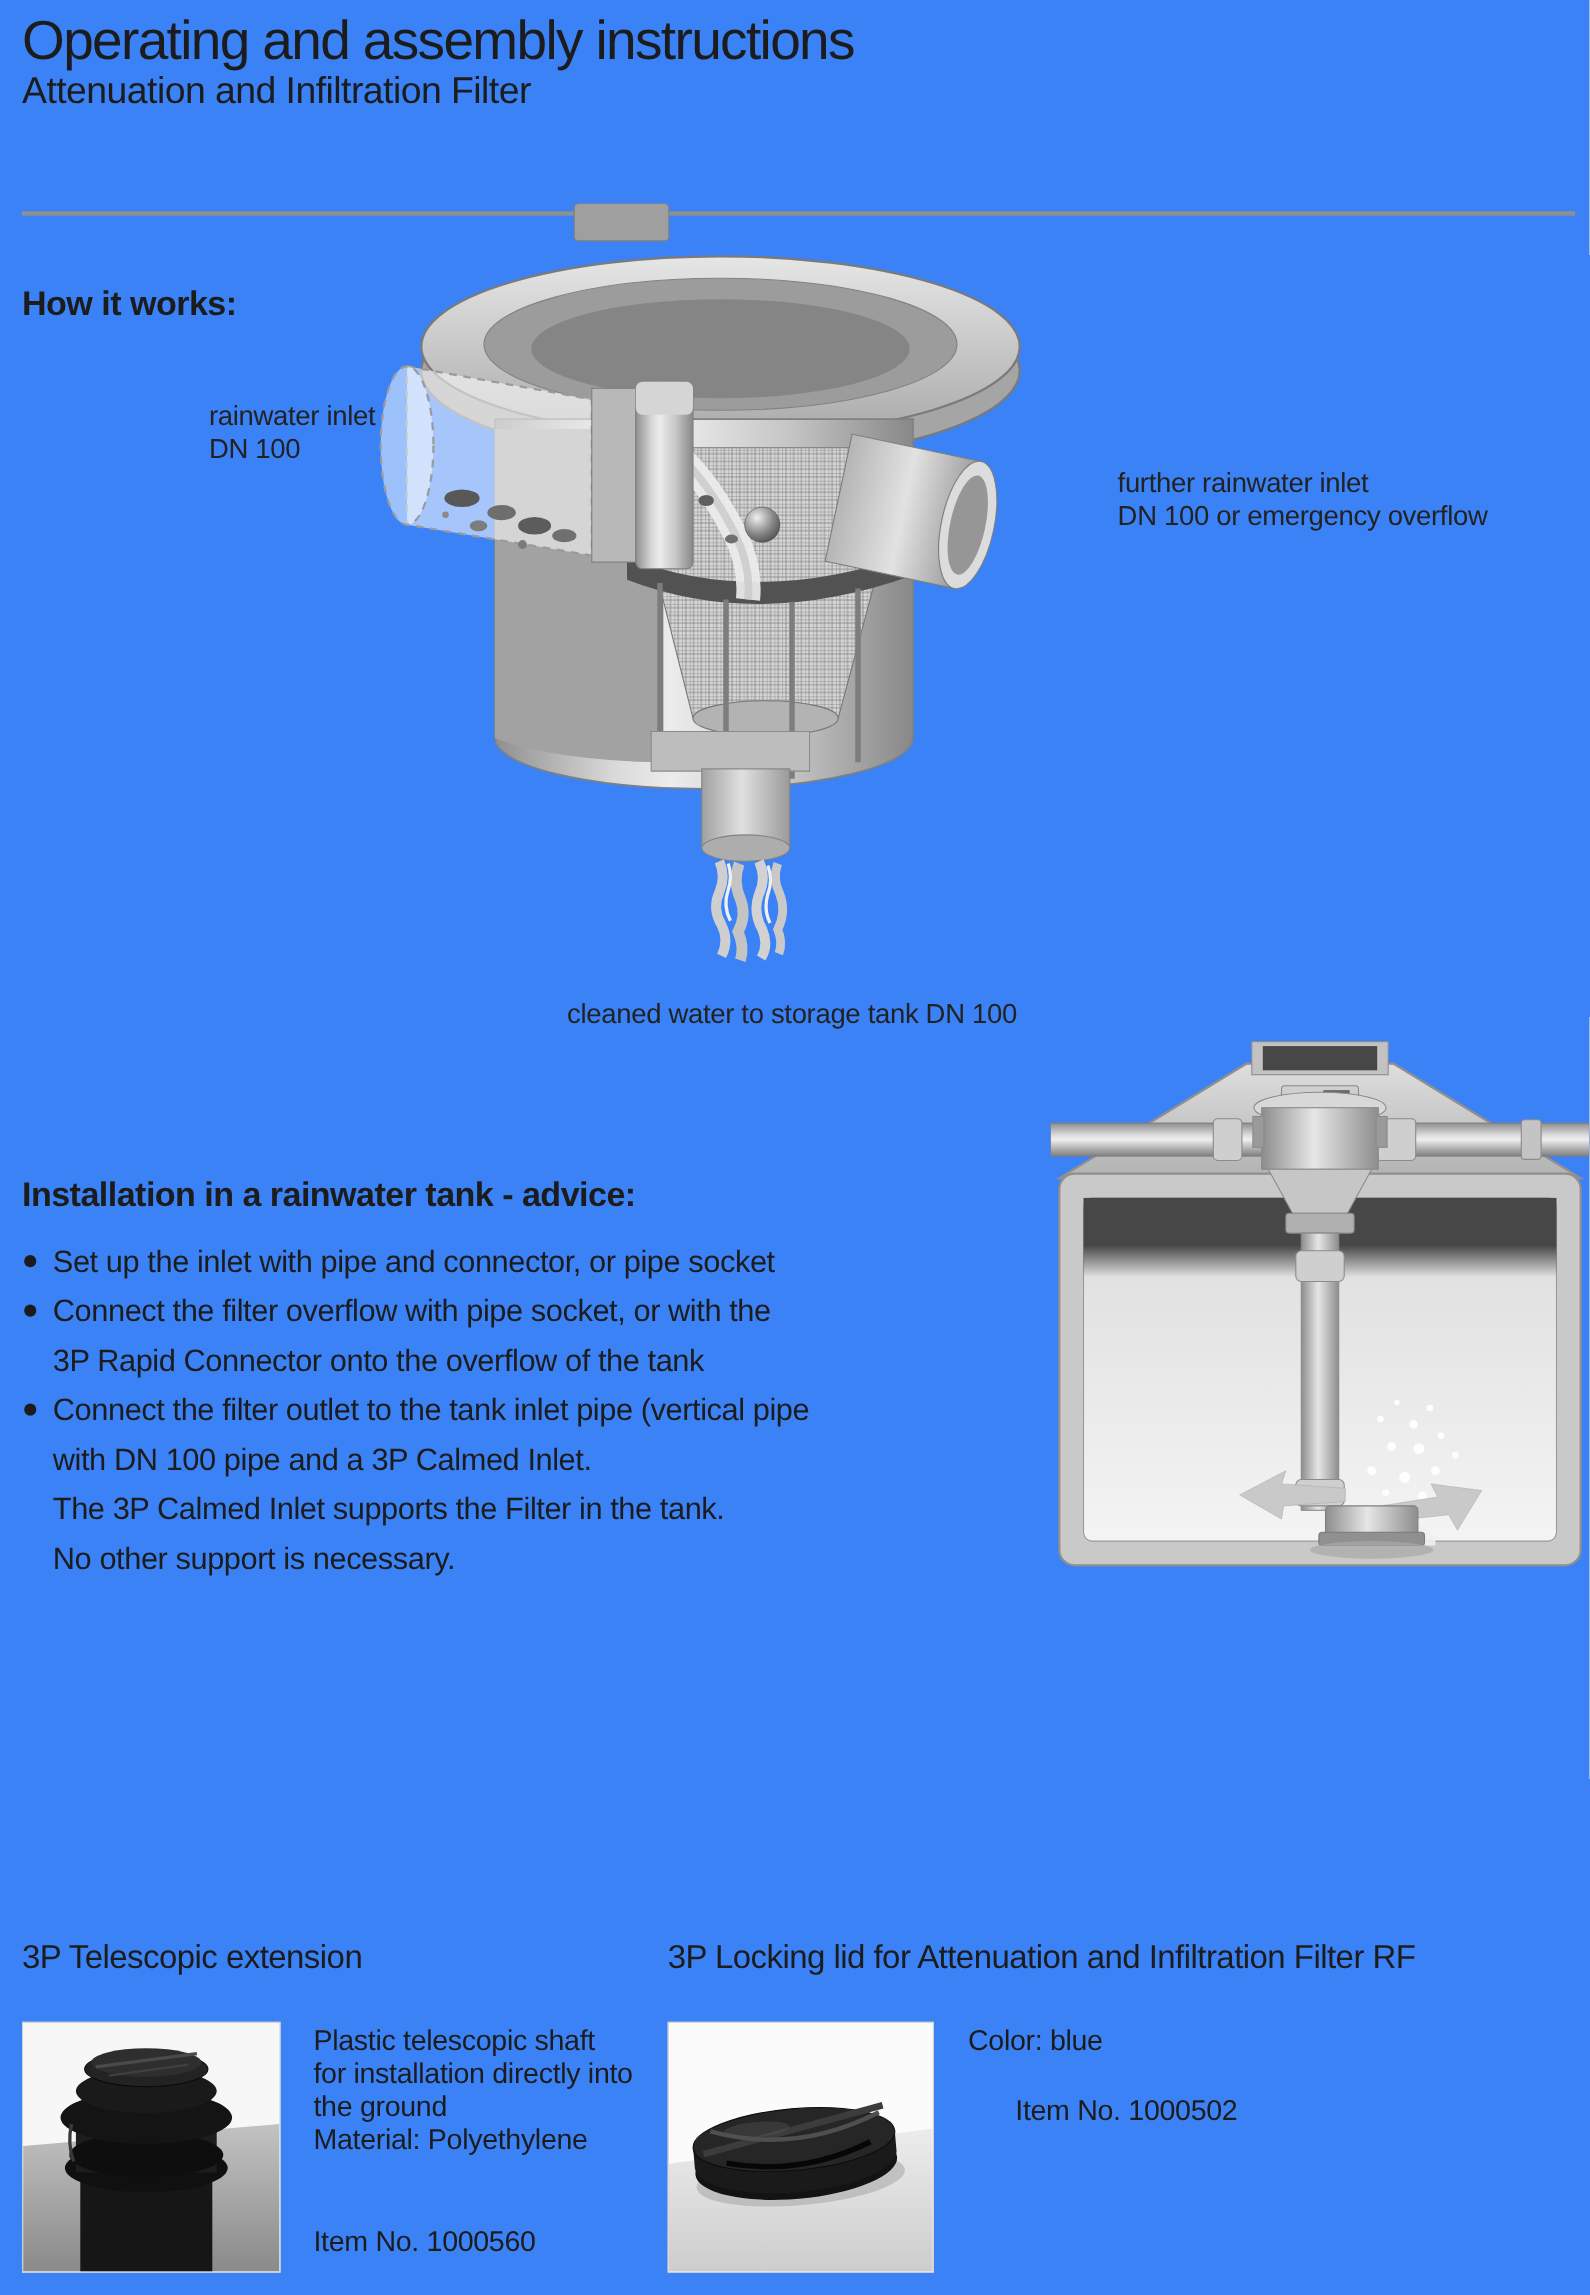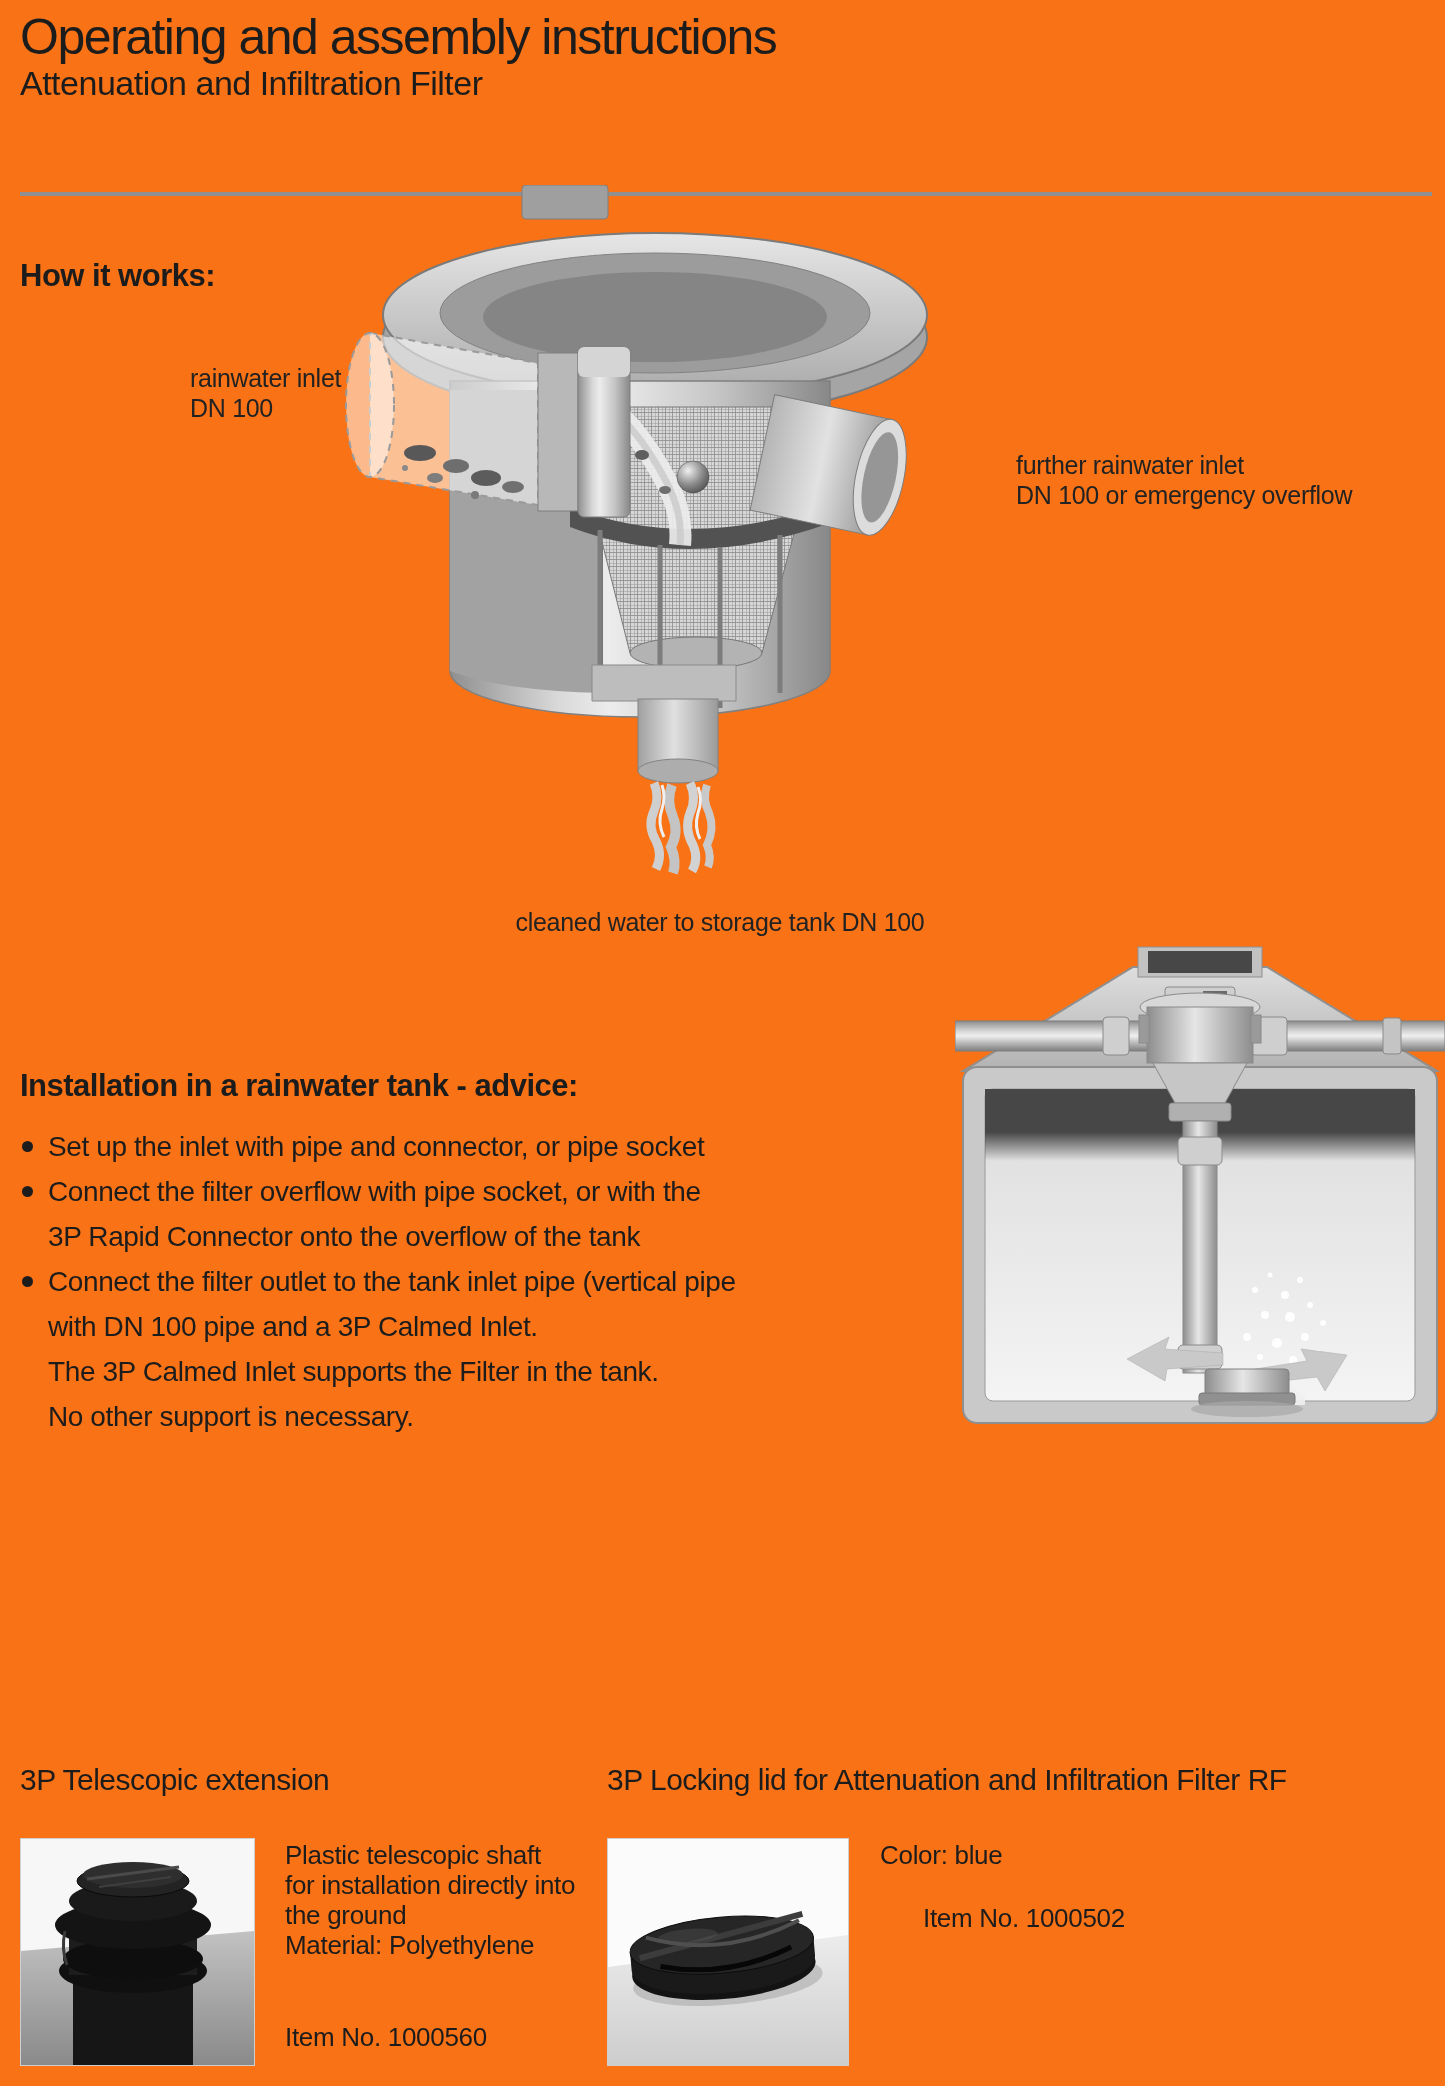--- a/index.html
+++ b/index.html
@@ -1,31 +1,31 @@
 <!DOCTYPE html>
 <html><head>
 <meta charset="utf-8">
 <style>
   html,body{margin:0;padding:0;background:#e8e8e8;}
   .page{
-    position:relative;width:1445px;height:2086px;background:#f97316;
+    position:relative;width:1445px;height:2086px;background:#3b82f6;
     font-family:"Liberation Sans",sans-serif;color:#1c1c1c;overflow:hidden;
     margin:0 auto;
   }
   .abs{position:absolute;}
   .title{left:20px;top:8px;font-size:50px;letter-spacing:-1.5px;font-weight:400;white-space:nowrap;}
   .subtitle{left:20px;top:64px;font-size:34px;letter-spacing:-0.5px;font-weight:400;white-space:nowrap;}
   .rule{left:20px;top:192px;width:1412px;height:4px;background:#909090;}
   .h3{font-size:31px;font-weight:700;letter-spacing:-0.5px;white-space:nowrap;}
   .hw-heading{left:20px;top:258px;}
   .inst-heading{left:20px;top:1032px;margin-top:36px;}
   .acc-heading{left:20px;top:1672px;}
   .diagram-label{font-size:25px;letter-spacing:-0.3px;line-height:30px;color:#222;margin-left:16px;}
   .lbl-inlet{left:174px;top:363px;}
-  .lbl-overflow{left:1000px;top:450px;}
+  .lbl-overflow{left:1000px;top:424px;}
   .caption{left:470px;top:908px;width:500px;text-align:center;font-size:25px;letter-spacing:-0.3px;color:#222;}
   .bullets{left:20px;top:1124px;list-style:none;margin:0;padding:0;}
   .bullets li{position:relative;padding-left:28px;font-size:28px;letter-spacing:-0.4px;line-height:45px;}
   .bullets li::before{content:"";position:absolute;left:2px;top:17px;width:11px;height:11px;border-radius:50%;background:#1c1c1c;}
   .acc-title{font-size:30px;letter-spacing:-0.5px;font-weight:400;white-space:nowrap;}
   .acc-title-left{left:20px;top:1763px;}
   .acc-title-right{left:607px;top:1763px;}
   .photo{border:1px solid #cfcfcf;box-sizing:border-box;background:#fafafa;}
   .photo-left{left:20px;top:1838px;width:235px;height:228px;}
   .photo-right{left:607px;top:1838px;width:242px;height:228px;}

